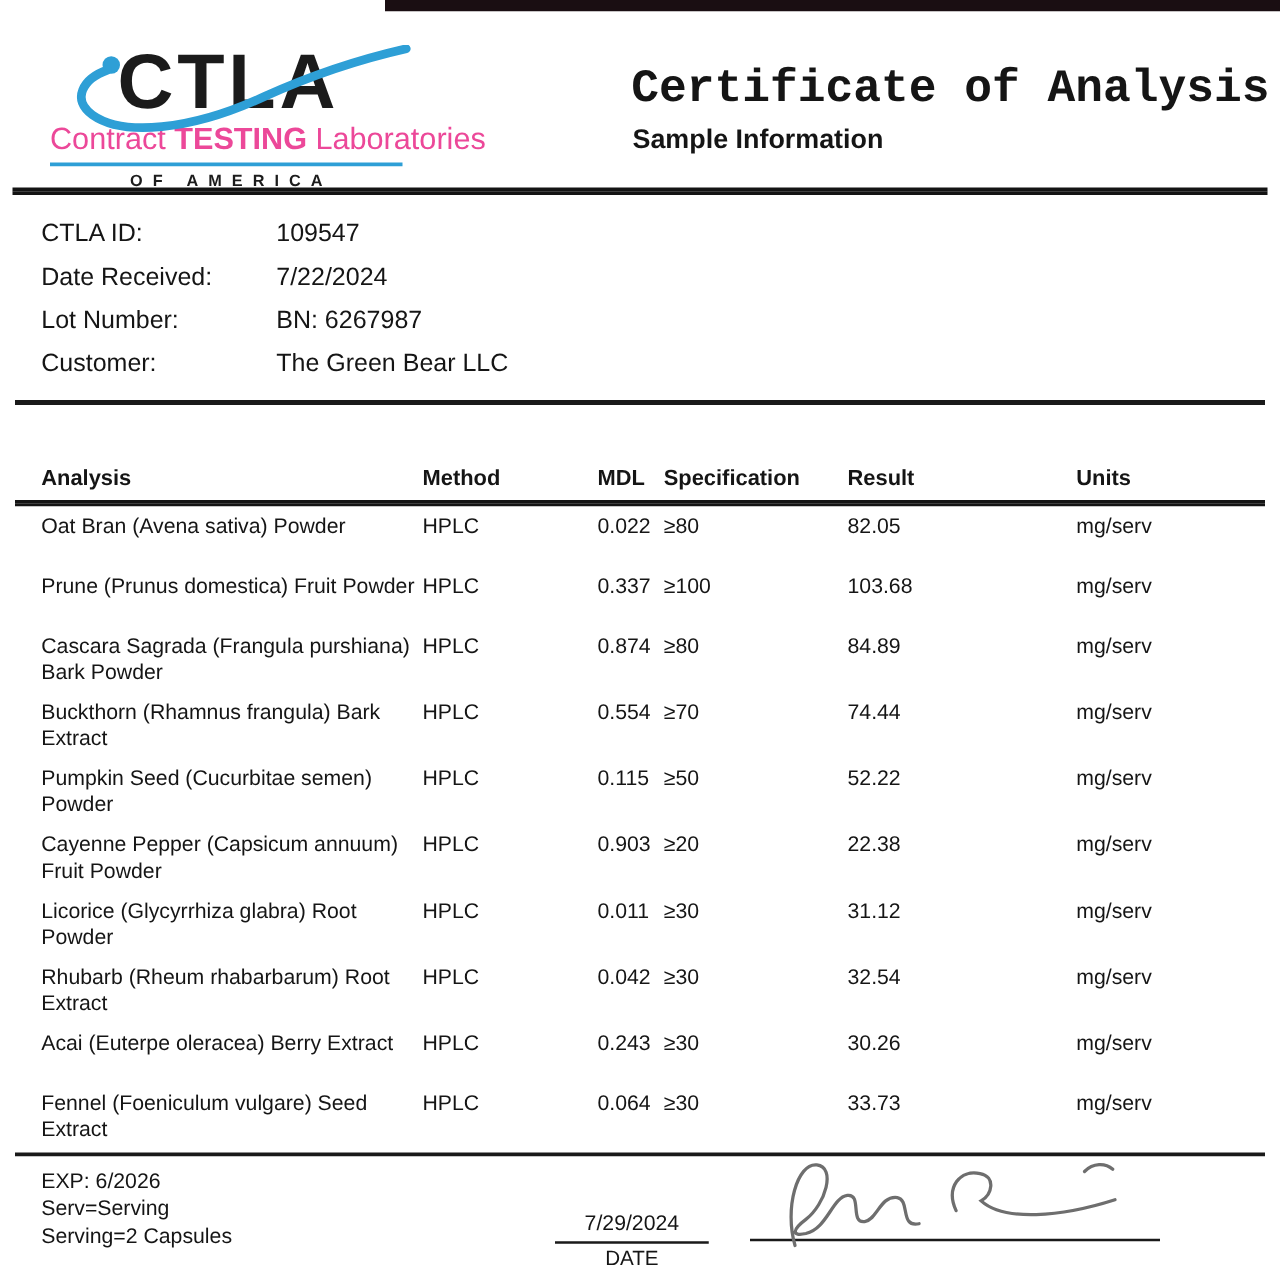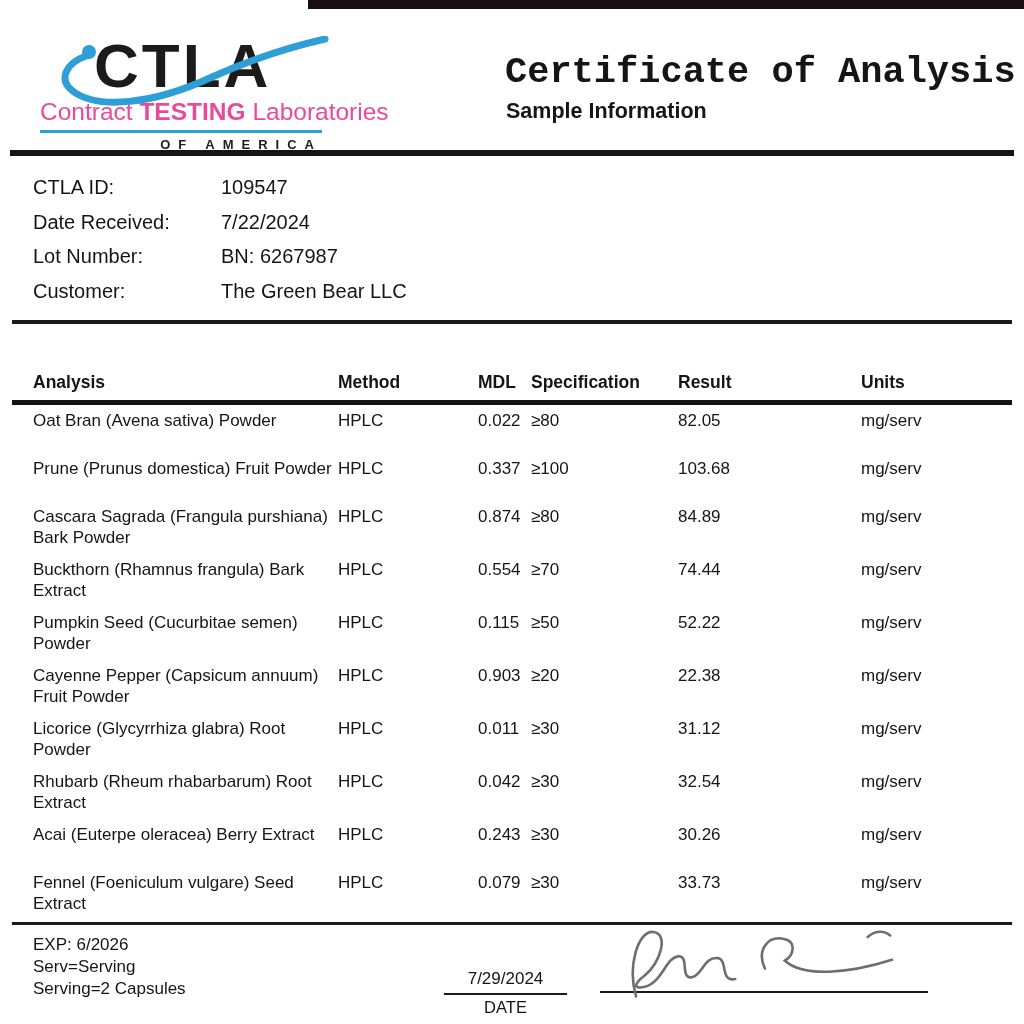--- a/index.html
+++ b/index.html
@@ -16,21 +16,21 @@
   .top-bar { position: absolute; top: 0; left: 308px; width: 716px; height: 9px; background: var(--scanbar, #1a0e12); }
 
   
   .doc-header { position: relative; height: 150px; }
   .logo { position: absolute; left: 30px; top: 34px; width: 315px; }
   .logo-svg { position: absolute; left: 0; top: 2px; width: 310px; height: 90px; z-index: 3; pointer-events: none; }
   .logo-acronym { position: relative; z-index: 1; margin-left: 64px; font-size: 62px; font-weight: 700; letter-spacing: 3px; line-height: 64px; color: #1b1b1b; }
   .logo-line1 { margin: 0 0 0 10px; font-size: 24.5px; color: #ec4899; white-space: nowrap; }
   .logo-line1 b { font-weight: 700; }
   .logo-rule { width: 282px; height: 3px; margin: 4px 0 4px 10px; background: var(--brand, #2E9FD6); }
-  .logo-line2 { width: 282px; margin-left: 10px; text-align: right; font-size: 13px; font-weight: 700; letter-spacing: 8px; text-indent: 8px; color: #1c1c1c; }
+  .logo-line2 { width: 282px; margin-left: 10px; text-align: center; font-size: 13px; font-weight: 700; letter-spacing: 8px; text-indent: 8px; color: #1c1c1c; }
   .title-block { position: absolute; left: 505px; top: 52px; }
   .title-block h1 { margin: 0; font-size: 37px; line-height: 40px; font-weight: 700; font-family: Liberation Mono, monospace; }
   .title-block h2 { margin: 7px 0 0 1px; font-size: 21.5px; font-weight: 700; }
 
   
   .rule-double { height: 3px; margin: 0 10px; border-top: 3px solid #141414; border-bottom: 3px solid #141414; }
   .rule-heavy  { height: 4px; margin: 4px 12px 0; background: #1a1a1a; }
   .rule-head   { height: 2px; margin: 0 12px; border-top: 3px solid #141414; border-bottom: 2px solid #141414; }
   .rule-bottom { height: 3px; margin: 2px 12px 0; background: #1a1a1a; }
 
@@ -157,21 +157,21 @@
     <div class="trow">
       <div class="cell-analysis">Acai (Euterpe oleracea) Berry Extract</div>
       <div>HPLC</div>
       <div><span class="mdl">0.243</span><span>≥30</span></div>
       <div>30.26</div>
       <div>mg/serv</div>
     </div>
     <div class="trow">
       <div class="cell-analysis">Fennel (Foeniculum vulgare) Seed Extract</div>
       <div>HPLC</div>
-      <div><span class="mdl">0.079</span><span>≥30</span></div>
+      <div><span class="mdl">0.064</span><span>≥30</span></div>
       <div>33.73</div>
       <div>mg/serv</div>
     </div>
   </div>
 <div class="rule-bottom"></div>
 
 <footer>
   <div class="notes">
     <div>EXP: 6/2026</div>
     <div>Serv=Serving</div>

